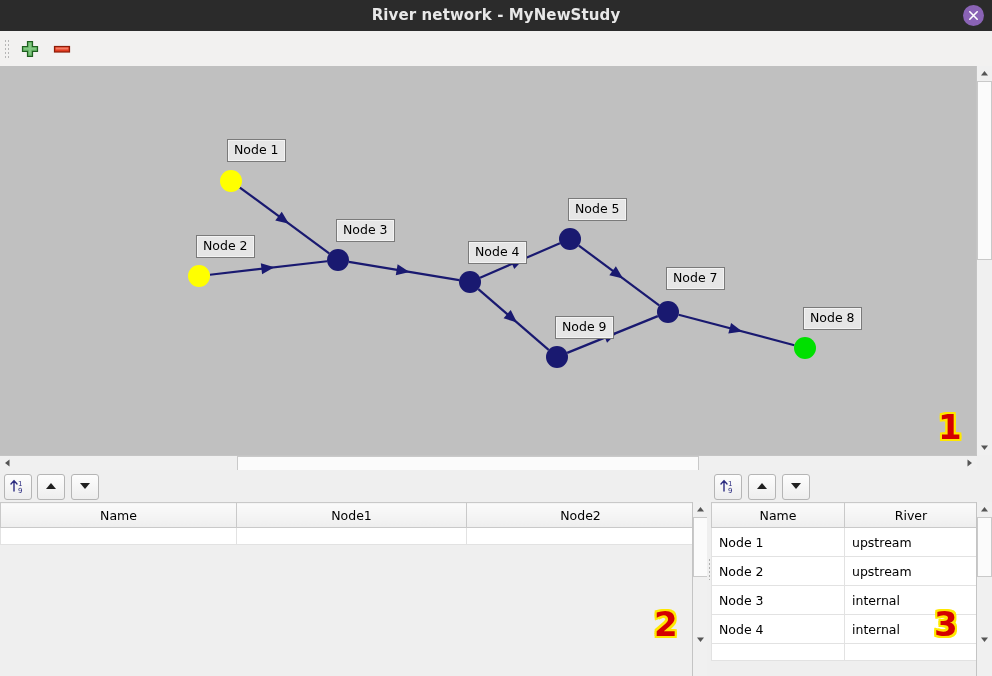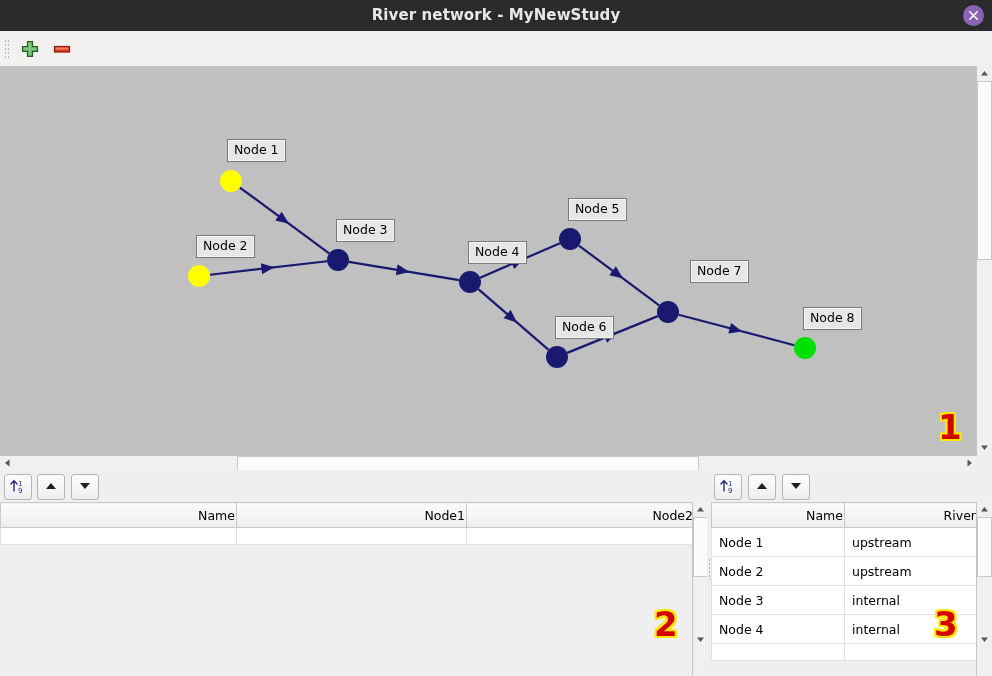--- a/index.html
+++ b/index.html
@@ -187,21 +187,21 @@
     background: #ffffff;
     font-size: 12.5px;
   }
   table.grid th {
     background: linear-gradient(#fbfbfb, #eeeeee);
     border: 1px solid #c9c9c9;
     border-left: none;
     font-weight: normal;
     height: 22px;
     color: #000;
-    text-align: right;
+    text-align: center;
   }
   table.grid th:first-child { border-left: 1px solid #c9c9c9; }
   table.grid td {
     border: 1px solid #e2e2e2;
     border-top: none;
     height: 28px;
     padding: 0 0 0 7px;
     color: #000;
     white-space: nowrap;
     overflow: hidden;
@@ -269,22 +269,22 @@
           <circle cx="668" cy="246" r="11" fill="#191970"></circle>
           <circle cx="805" cy="282" r="11" fill="#00e000"></circle>
         </g>
     </svg>
     <div id="labels-layer">
         <div class="node-label" style="left: 227px; top: 73px;">Node 1</div>
         <div class="node-label" style="left: 196px; top: 169px;">Node 2</div>
         <div class="node-label" style="left: 336px; top: 153px;">Node 3</div>
         <div class="node-label" style="left: 468px; top: 175px;">Node 4</div>
         <div class="node-label" style="left: 568px; top: 132px;">Node 5</div>
-        <div class="node-label" style="left: 555px; top: 250px;">Node 6</div>
-        <div class="node-label" style="left: 666px; top: 194px; margin-left: 24px;">Node 7</div>
+        <div class="node-label" style="left: 555px; top: 250px;">Node 9</div>
+        <div class="node-label" style="left: 666px; top: 201px;">Node 7</div>
         <div class="node-label" style="left: 803px; top: 241px;">Node 8</div>
       </div>
     <div id="overlay-layer">
         <div class="ov-num" style="left: 938px; top: 344px;">1</div>
       </div>
   </div>
 
   <div class="sb-track-v" id="graph-sb-v">
     <div class="sb-btn" style="left:0;top:0;width:15px;height:15px;">
       <svg width="15" height="15" viewBox="0 0 15 15">

